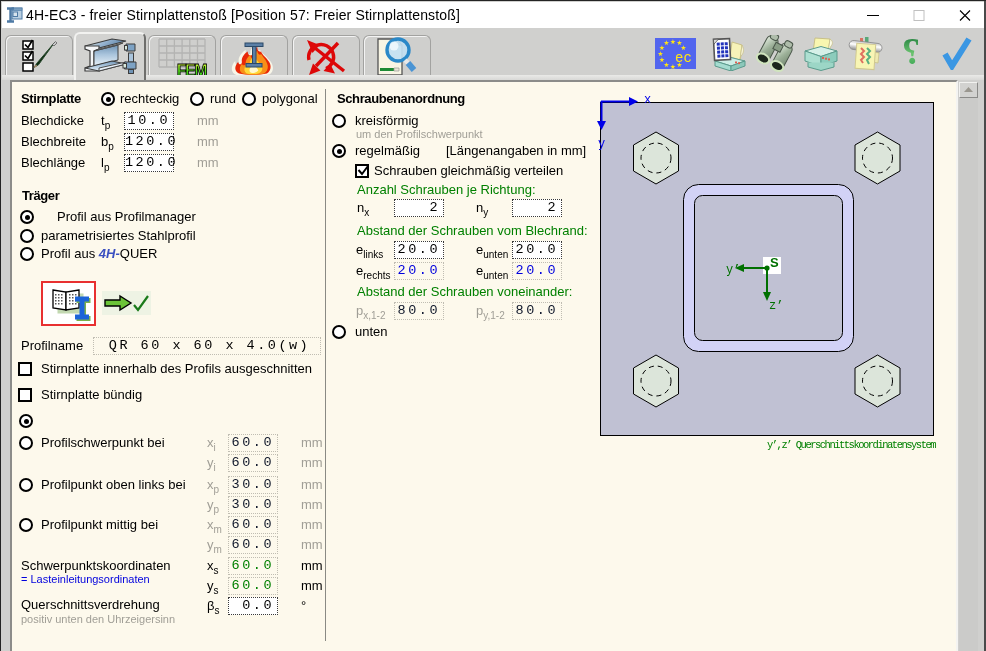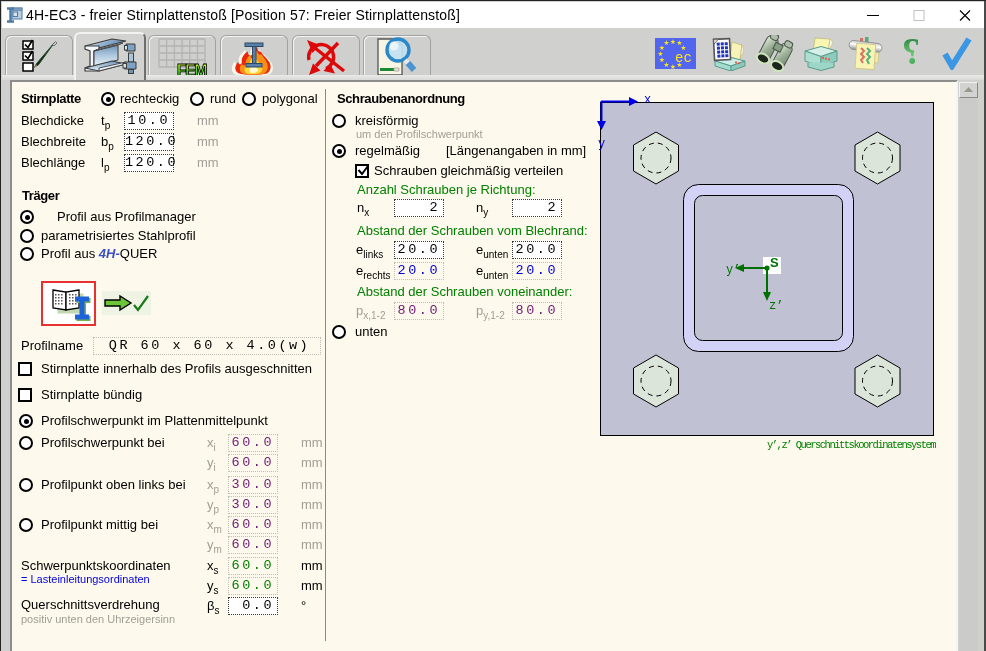--- a/index.html
+++ b/index.html
@@ -37,21 +37,21 @@
 .mono{font-family:"Liberation Mono",monospace;}
 .grn{color:#008000;}
 .gry{color:#a09e96;}
 .blu{color:#0000dd;}
 .sm{font-size:11px;line-height:13px;}
 sub{font-size:10px;line-height:0;}
 
 .fld{position:absolute;width:50px;height:18px;border:1px dotted #3a3a3a;background:#fff;
   font-family:"Liberation Mono",monospace;font-size:13.5px;color:#000;text-align:right;
   padding-right:3px;line-height:16px;letter-spacing:2.5px;}
-.fld.dis{border:1px dotted #c0bdb2;background:transparent;color:#701a75;}
+.fld.dis{border:1px dotted #c0bdb2;background:transparent;color:#0f172a;}
 .fld.bl{border:1px dotted #c0bdb2;background:transparent;color:#0000dd;}
 
 .rad{position:absolute;width:14px;height:14px;border:2px solid #000;border-radius:50%;background:#fff;}
 .rad.sel::after{content:"";position:absolute;left:2.5px;top:2.5px;width:5px;height:5px;background:#000;border-radius:50%;}
 .chk{position:absolute;width:14px;height:14px;border:2px solid #000;background:#fff;}
 .vsep{position:absolute;width:1px;background:#8a8a84;}
 </style>
 </head>
 <body>
 <div id="win">
@@ -370,21 +370,20 @@
 
  <div class="t" style="left:20px;top:336px">Profilname</div>
  <div class="fld mono" style="left:92px;top:336px;width:228px;text-align:center;padding-left:8px;border-color:#c0bdb2;background:transparent">QR 60 x 60 x 4.0(w)</div>
 
  <div class="chk" style="left:17px;top:361px"></div>
  <div class="t" style="left:40px;top:359px">Stirnplatte innerhalb des Profils ausgeschnitten</div>
  <div class="chk" style="left:17px;top:387px"></div>
  <div class="t" style="left:40px;top:385px">Stirnplatte bündig</div>
 
  <div class="rad sel" style="left:18px;top:413px"></div>
- <div class="t" style="left:40px;top:411px">Profilschwerpunkt im Plattenmittelpunkt</div>
 
  <div class="rad" style="left:18px;top:435px"></div>
  <div class="t" style="left:40px;top:433px">Profilschwerpunkt bei</div>
  <div class="t gry" style="left:206px;top:433px">x<sub>i</sub></div>
  <div class="fld dis" style="left:227px;top:433px">60.0</div>
  <div class="t gry" style="left:300px;top:433px">mm</div>
  <div class="t gry" style="left:206px;top:453px">y<sub>i</sub></div>
  <div class="fld dis" style="left:227px;top:453px">60.0</div>
  <div class="t gry" style="left:300px;top:453px">mm</div>
 

